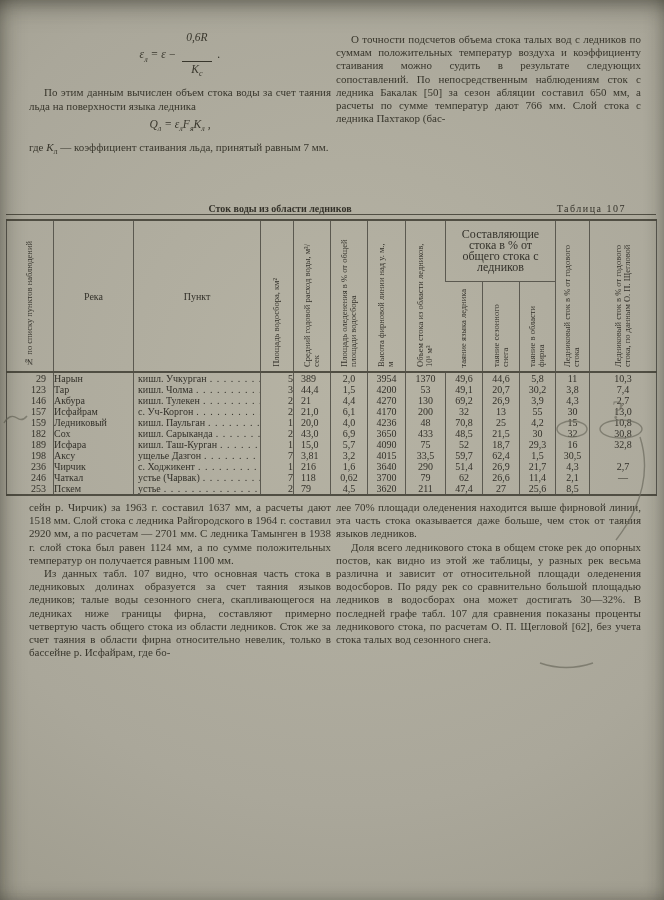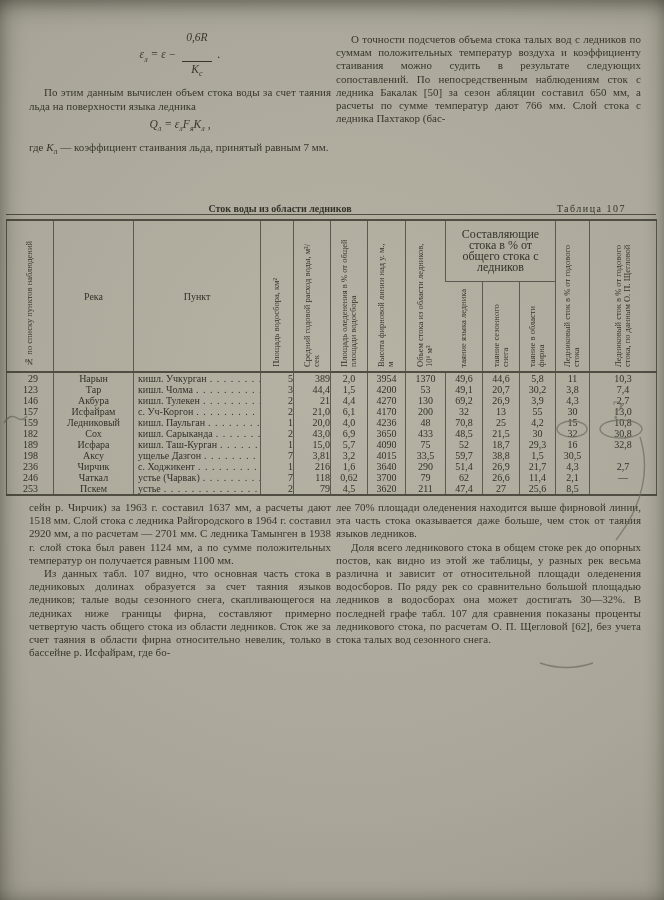--- a/index.html
+++ b/index.html
@@ -49,27 +49,27 @@
   th.vert{vertical-align:bottom;}
   th.vert span{
     writing-mode:vertical-rl;transform:rotate(180deg);
     display:inline-block;font-size:8.5px;line-height:9.2px;
     text-align:left;max-height:128px;padding:2px 0 3px;
   }
   th.vert.sub span{max-height:82px;}
   th.horiz{vertical-align:middle;text-align:center;font-size:10px;}
   th.group{vertical-align:middle;text-align:center;font-size:12px;line-height:11px;border-bottom:1px solid #5b5950;padding:8px 6px;}
   tbody td{height:11px;line-height:11px;white-space:nowrap;overflow:hidden;}
-  td.c0{text-align:right;padding-right:15px;}
-  td.c1{text-align:center;}
+  td.c0{text-align:right;padding-right:7px;}
+  td.c1{}
   td.c2{padding-left:4px;}
   td.c2 .pt-wrap{display:flex;}
   td.c2 .dots{flex:1;overflow:hidden;white-space:nowrap;letter-spacing:1px;padding-left:3px;}
   td.c3{text-align:right;padding-right:4px;padding-left:27px;}
-  td.c4{padding-left:7px;text-align:right;}
+  td.c4{padding-left:7px;}
   td.c5,td.c6,td.c7,td.c8,td.c9,td.c10,td.c11,td.c12{text-align:center;}
   .pencil{position:absolute;inset:0;z-index:4;pointer-events:none;}
   .pencil *{stroke:#6e6c60;fill:none;stroke-width:1.4;opacity:0.72;}
   .pencil text{fill:#6e6c60;stroke:none;font-size:26px;font-family:"Liberation Serif",serif;opacity:0.65;}
 </style>
 </head>
 <body>
 
 <div class="page">
   <div class="content">
@@ -280,21 +280,21 @@
                   <span>ущелье Дазгон</span>
                   <span class="dots">. . . . . . . . . . . . . .</span>
                 </span>
               </td>
               <td class="c3">712</td>
               <td class="c4">3,81</td>
               <td class="c5">3,2</td>
               <td class="c6">4015</td>
               <td class="c7">33,5</td>
               <td class="c8">59,7</td>
-              <td class="c9">38,8</td>
+              <td class="c9">62,4</td>
               <td class="c10">1,5</td>
               <td class="c11">30,5</td>
               <td class="c12"></td>
             </tr>
             <tr>
               <td class="c0">236</td>
               <td class="c1">Чирчик</td>
               <td class="c2">
                 <span class="pt-wrap">
                   <span>с. Ходжикент</span>

